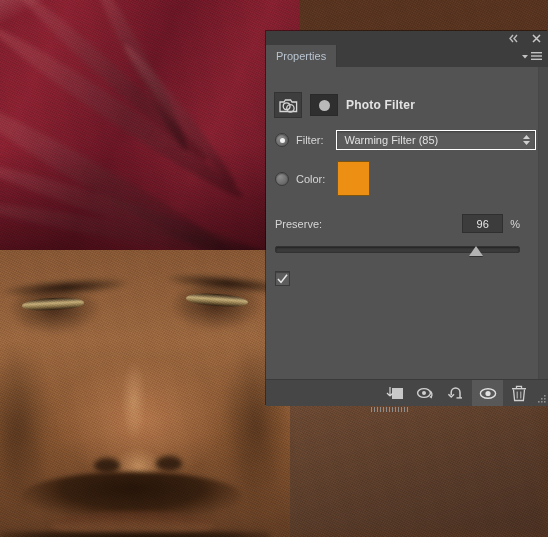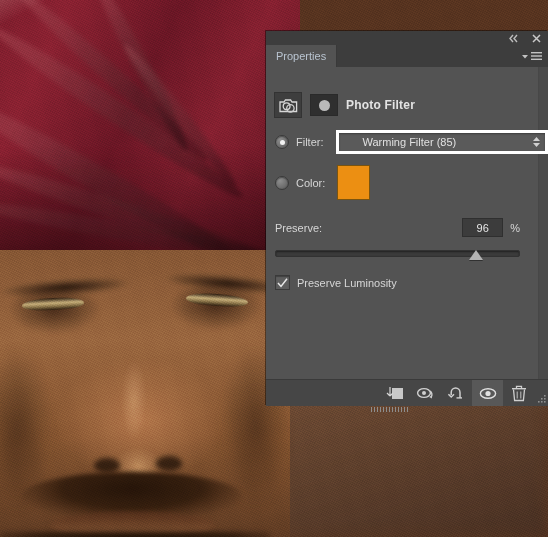--- a/index.html
+++ b/index.html
@@ -160,23 +160,23 @@
     width: 12px; height: 12px; border-radius: 50%;
     background: radial-gradient(circle at 35% 32%, #8e8e8e 0%, #6e6e6e 60%, #4b4b4b 100%);
     border: 1px solid #3a3a3a; box-shadow: inset 0 1px 1px rgba(0,0,0,.35);
     display: flex; align-items: center; justify-content: center; cursor: pointer; flex: none;
   }
   .radio.on::after { content: ""; width: 5px; height: 5px; border-radius: 50%; background: #f2f2f2; }
   .row-label { color: #d6d6d6; font-size: 11px; margin-left: 7px; }
 
   .select {
     position: relative; height: 18px; background: #5a5a5a;
-    border: 3px solid #ffffff; box-shadow: inset 0 1px 2px rgba(0,0,0,.32);
+    border: 1px solid #ffffff; box-shadow: inset 0 1px 2px rgba(0,0,0,.32);
     display: flex; align-items: center; color: #e0e0e0; font-size: 11px;
-    padding-left: 24px; cursor: pointer;
+    padding-left: 8px; cursor: pointer;
   }
   .select .stepper {
     position: absolute; right: 5px; top: 50%; transform: translateY(-50%);
     display: flex; flex-direction: column; gap: 2px;
   }
   .swatch { width: 31px; height: 33px; border: 1px solid #7a5410; cursor: pointer; }
 
   .value-box {
     width: 39px; height: 17px; background: #3c3c3c; border: 1px solid #2f2f2f;
     color: #e6e6e6; font-size: 11px; display: flex; align-items: center;
@@ -355,21 +355,20 @@
         <span class="slider-track"></span>
         <span class="slider-thumb" id="density-thumb" style="left: 82%;"></span>
       </div>
 
       <div class="row" style="margin-top:15px;">
         <span class="checkbox">
           <svg width="11" height="10" viewBox="0 0 11 10">
             <path d="M1 5 L4 8.4 L10 0.8" fill="none" stroke="#e8e8e8" stroke-width="1.5"></path>
           </svg>
         </span>
-        <span class="row-label">Preserve Luminosity</span>
       </div>
     </div>
 
     <div class="panel-footer">
       <span class="foot-btn">
         <svg width="21" height="16" viewBox="0 0 21 16">
           <rect x="8" y="3" width="11" height="11" fill="#c8c8c8"></rect>
           <path d="M6 2 L6 11 M6 11 L3 8 M6 11 L9 8" fill="none" stroke="#d5d5d5" stroke-width="1.2"></path>
         </svg>
       </span>

